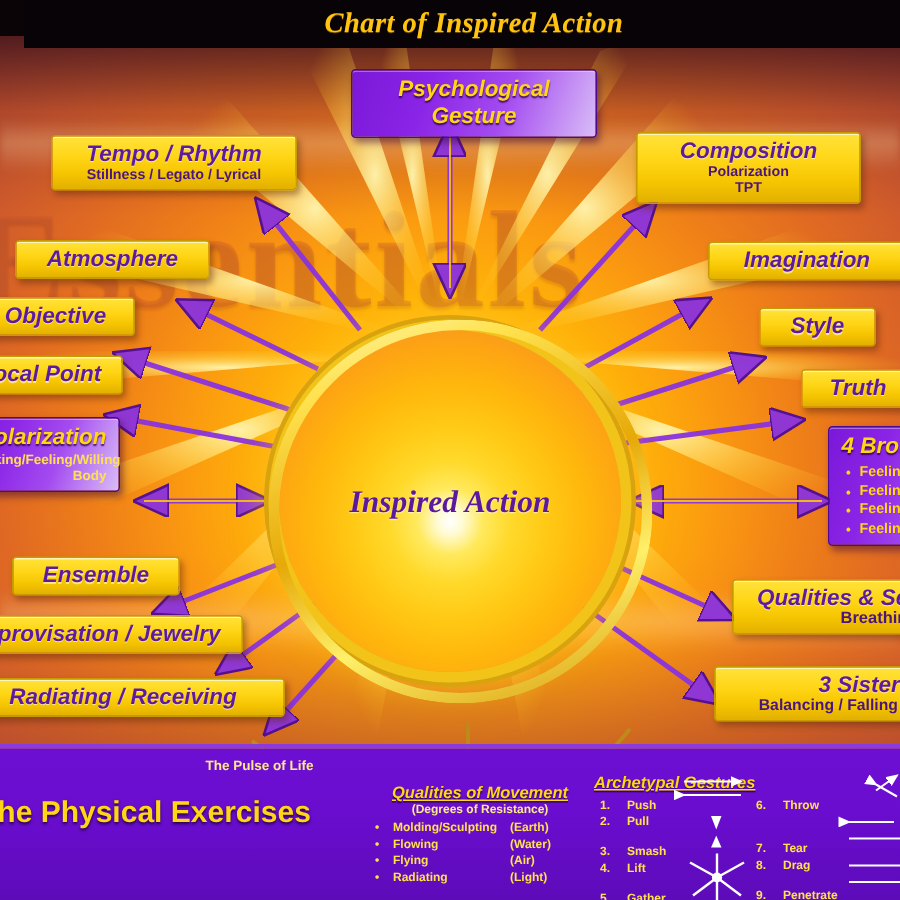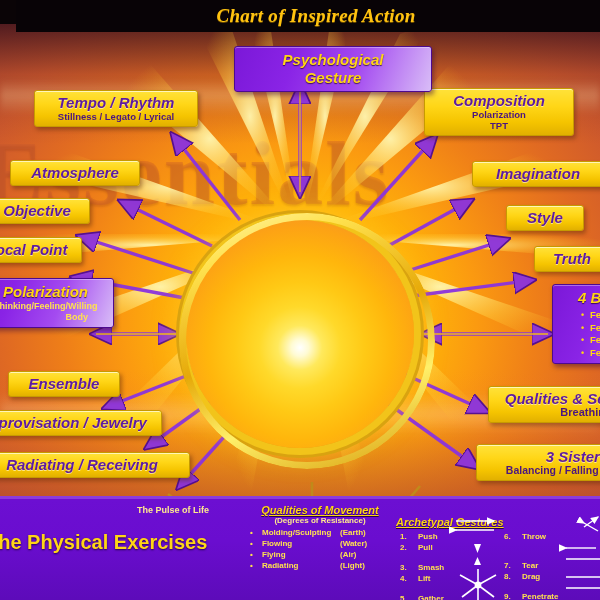--- a/index.html
+++ b/index.html
@@ -114,21 +114,21 @@
   }
 
   
   .pnode{
     position:absolute;z-index:36;
     background:linear-gradient(110deg,#7b18d8 0%,#8a24e6 30%,#a44bf0 62%,#d9bdf7 100%);
     border:1px solid #4d0a8f;
     border-radius:3px;
     box-shadow:2px 3px 5px rgba(60,10,60,.5), inset 0 1px 0 rgba(255,255,255,.35);
     color:#ffd516;
-    padding:4px 25px;
+    padding:4px 8px;
   }
   .pnode .p-title{
     font-weight:bold;font-style:italic;font-size:15px;line-height:18px;
     color:#ffd516;text-align:center;
     text-shadow:0 1px 1px rgba(40,0,60,.8);
   }
   .pnode .p-sub{
     font-weight:bold;font-size:9px;line-height:11px;color:#ffe14f;text-align:center;
   }
   .pnode ul{margin:2px 0 0 0;padding:0 0 0 12px;list-style:none;}
@@ -250,20 +250,21 @@
 
       <g stroke="#c08a1a" stroke-width="2.6" fill="none">
         <line x1="168" y1="470" x2="176" y2="476"></line>
         <line x1="312" y1="458" x2="312" y2="476"></line>
         <line x1="420" y1="462" x2="408" y2="476"></line>
       </g>
     </svg>
 
     <div id="sun">
       <div class="ring-hi"></div>
+      <div class="core-label">Inspired Action</div>
     </div>
   </div>
 
   <div class="pnode" style="left:234px;top:46px;width:146px;">
     <div class="p-title">Psychological Gesture</div>
   </div>
 
   <div class="node" style="left:34px;top:90px;width:148px;">
     <div class="n-title">Tempo / Rhythm</div>
     <div class="n-sub">Stillness / Legato / Lyrical</div>
@@ -341,21 +342,21 @@
 
     <div class="fcol" style="left:-14px;top:32px;">
       <div class="fbig">The Physical Exercises</div>
     </div>
 
     <div class="fcol" style="left:98px;top:5px;width:150px;text-align:center;">
       <div class="fsub" style="font-size:9px;margin-top:1px;">The Pulse of Life</div>
     </div>
 
     <div class="fcol" style="left:250px;top:5px;width:140px;">
-      <div class="fhead" style="text-align:center;">Qualities of Movement</div>
+      <div class="fhead" style="text-align:center;margin-top:19px;">Qualities of Movement</div>
       <div class="fsub" style="text-align:center;margin-bottom:2px;">(Degrees of Resistance)</div>
       <div class="fitem qrow">
           <span class="qn">•</span>
           <span class="ql">Molding/Sculpting</span>
           <span>(Earth)</span>
         </div>
       <div class="fitem qrow">
           <span class="qn">•</span>
           <span class="ql">Flowing</span>
           <span>(Water)</span>

